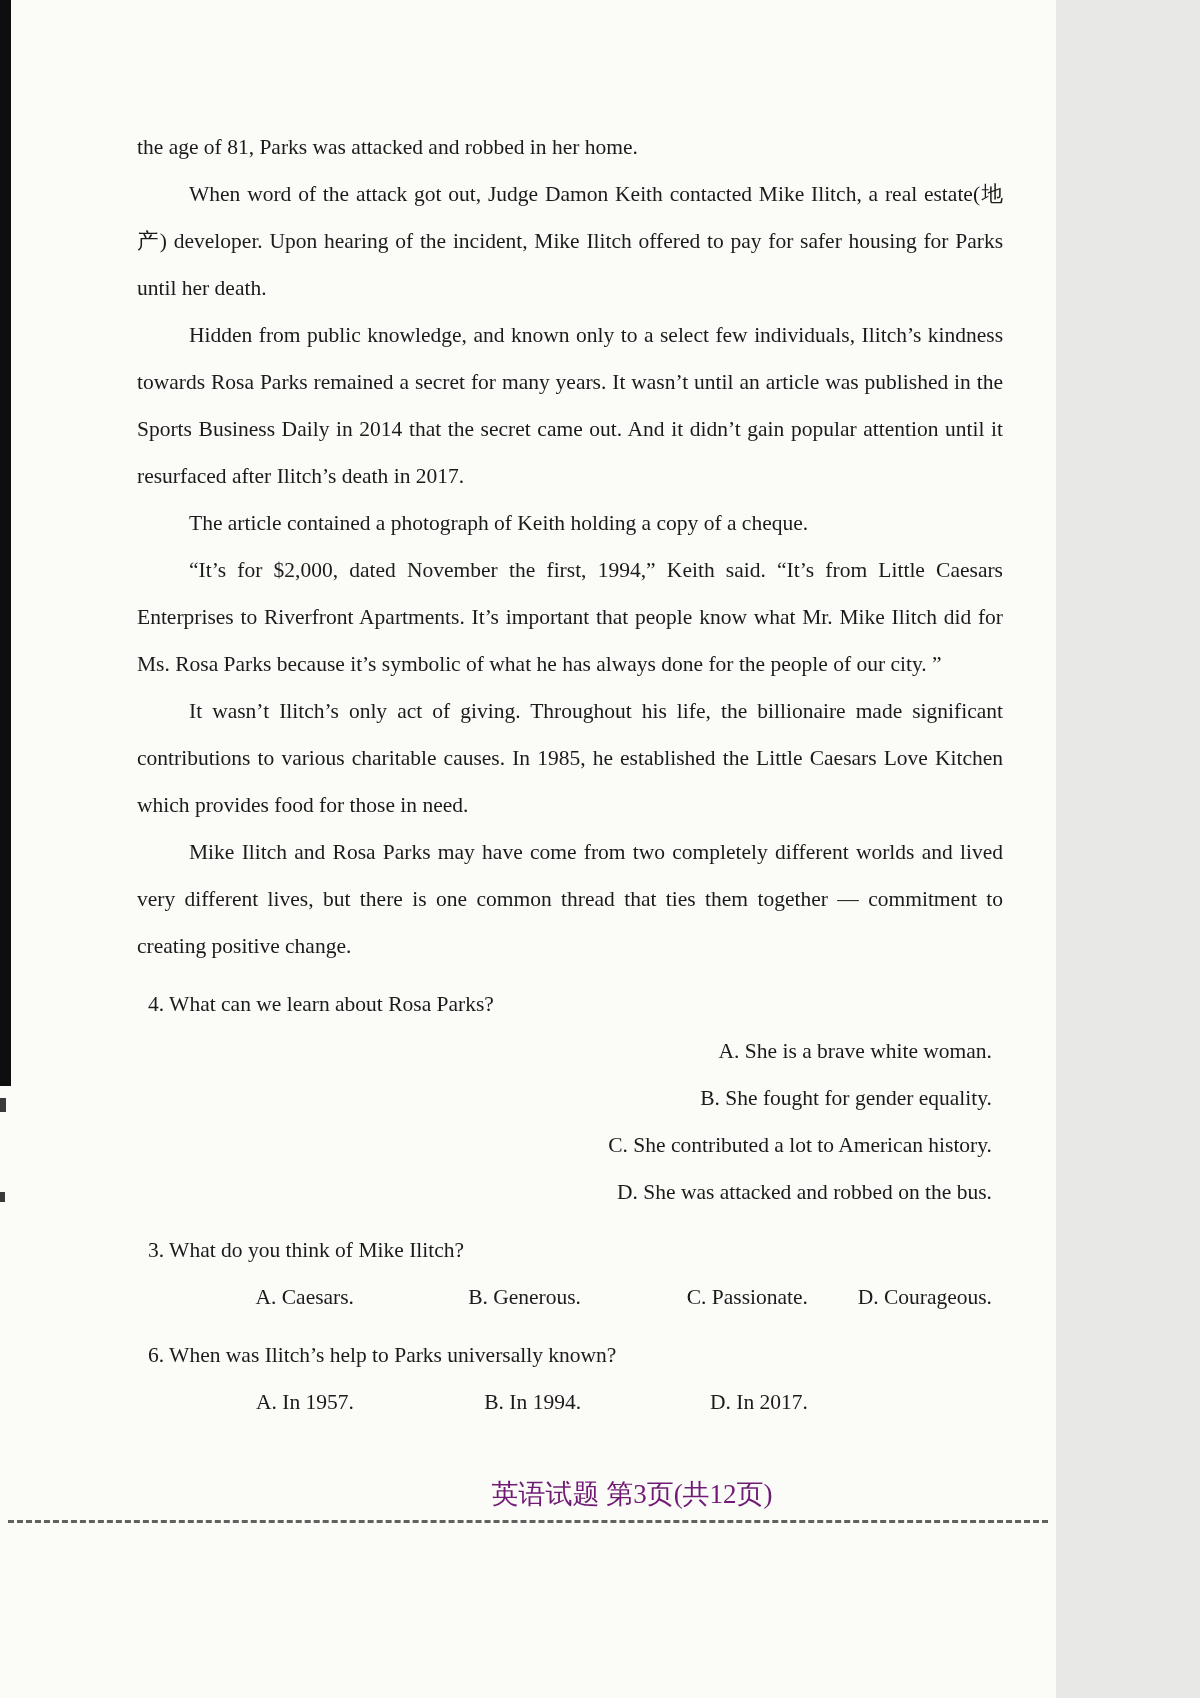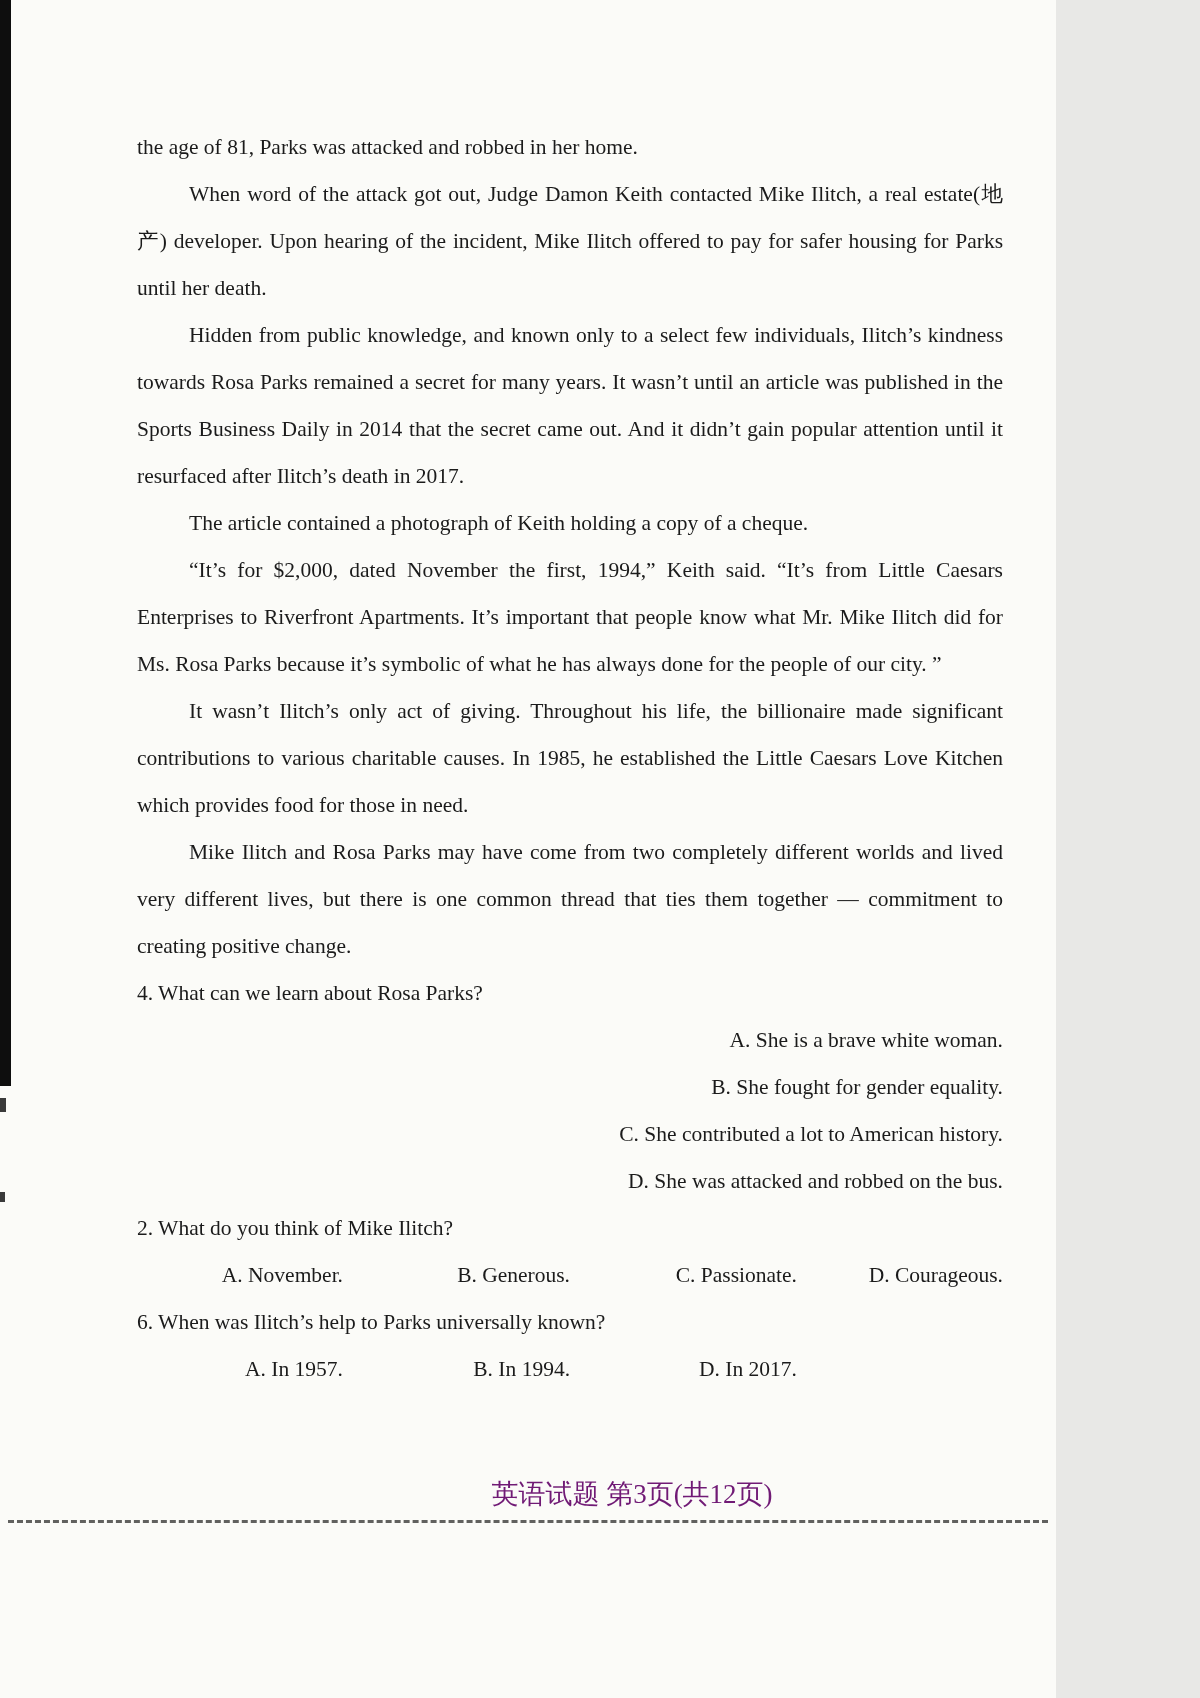--- a/index.html
+++ b/index.html
@@ -32,21 +32,21 @@
   }
   
   .content {
     position: absolute; left: 137px; top: 124px; width: 866px;
     font-size: 21.5px; line-height: 47px;
     text-align: justify;
   }
   p.para { margin: 0; }
   p.para.indent { text-indent: 52px; }
   .italic { }
-  .question { margin: 0; }
+  .question { margin: 11px; }
   .q-prompt { text-align: left; }
   .options .option { padding-left: 26px; text-align: right; }
   .options.row {
     display: grid;
     grid-template-columns: 206px 227px 227px auto;
   }
   
   .footer {
     position: absolute; left: 0; top: 1479px; width: 1200px;
     text-align: center;
@@ -84,23 +84,23 @@
         <div class="question">
           <div class="q-prompt">4. What can we learn about Rosa Parks?</div>
           <div class="options stacked">
             <div class="option">A. She is a brave white woman.</div>
             <div class="option">B. She fought for gender equality.</div>
             <div class="option">C. She contributed a lot to American history.</div>
             <div class="option">D. She was attacked and robbed on the bus.</div>
           </div>
         </div>
         <div class="question">
-          <div class="q-prompt">2. What do you think of Mike Ilitch?</div>
+          <div class="q-prompt">3. What do you think of Mike Ilitch?</div>
           <div class="options row">
-            <div class="option">A. November.</div>
+            <div class="option">A. Caesars.</div>
             <div class="option">B. Generous.</div>
             <div class="option">C. Passionate.</div>
             <div class="option">D. Courageous.</div>
           </div>
         </div>
         <div class="question">
           <div class="q-prompt">6. When was Ilitch’s help to Parks universally known?</div>
           <div class="options row">
             <div class="option">A. In 1957.</div>
             <div class="option">B. In 1994.</div>

